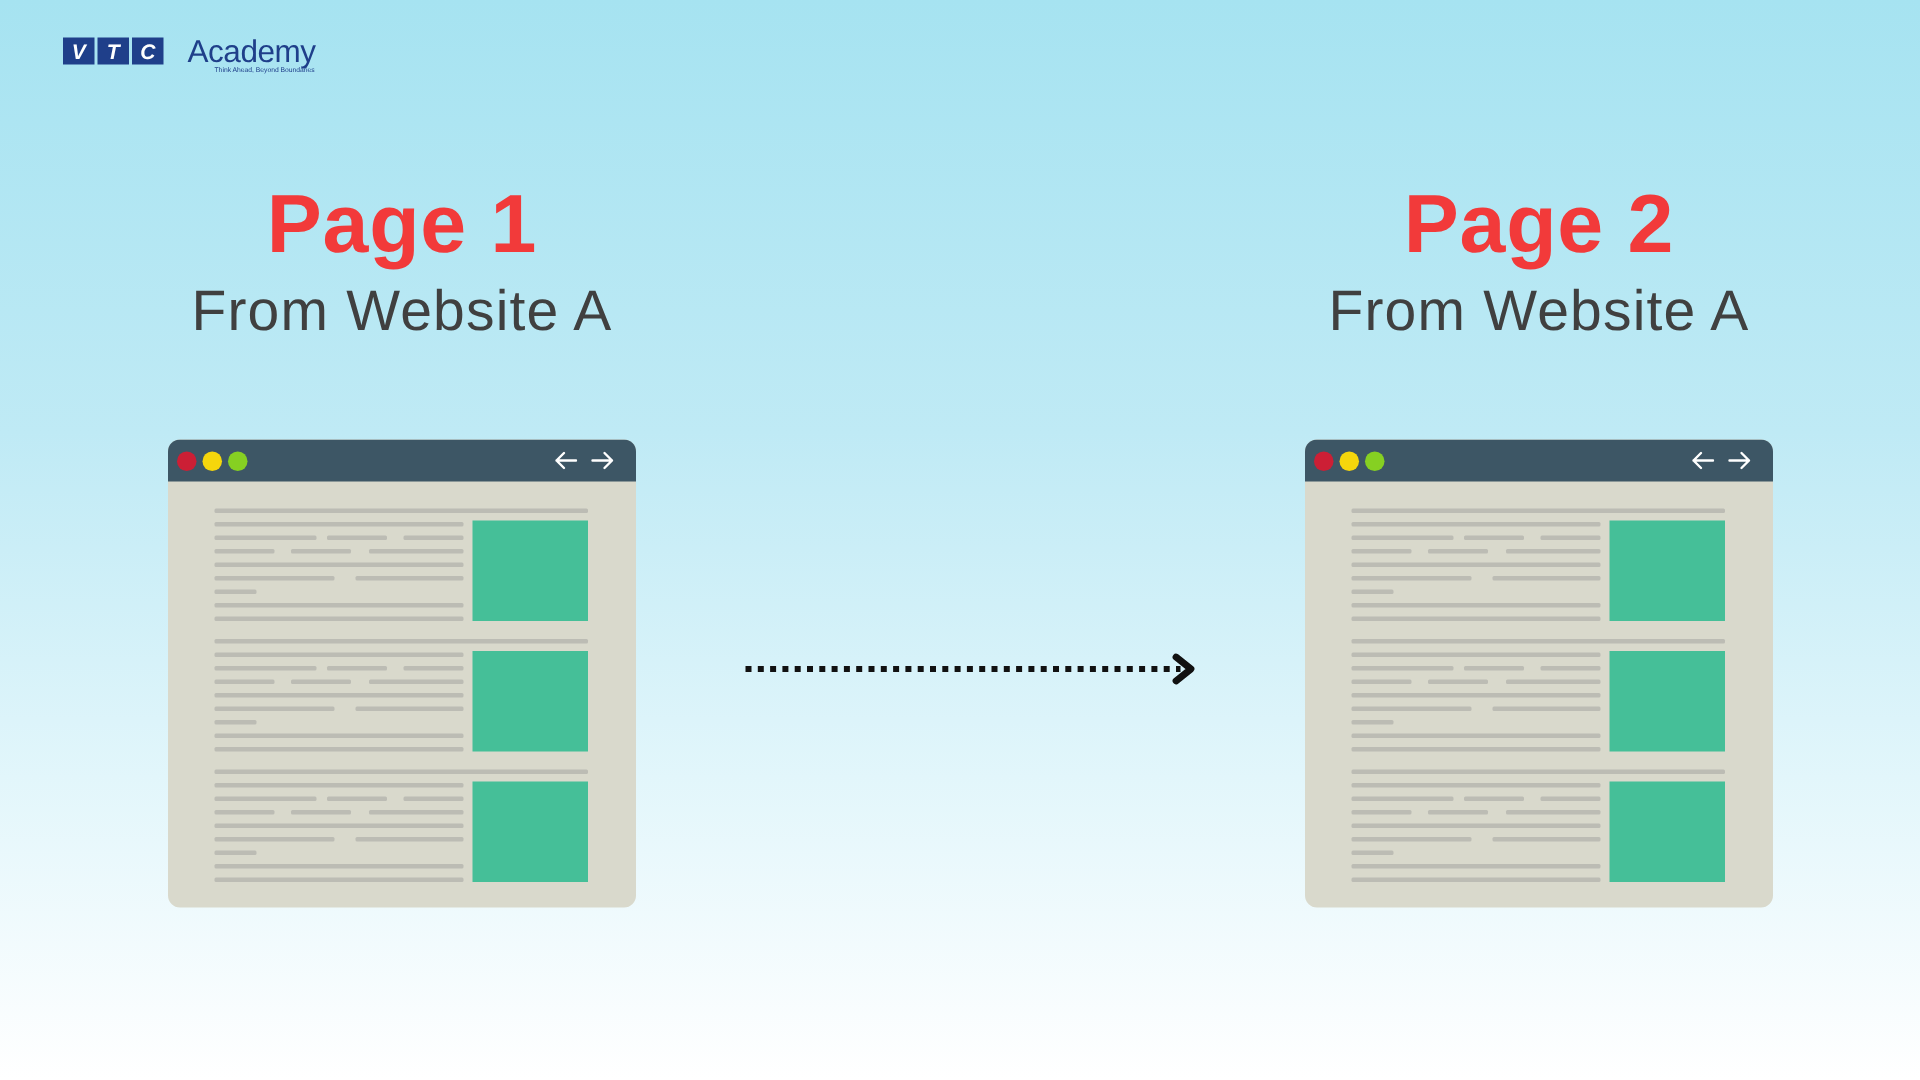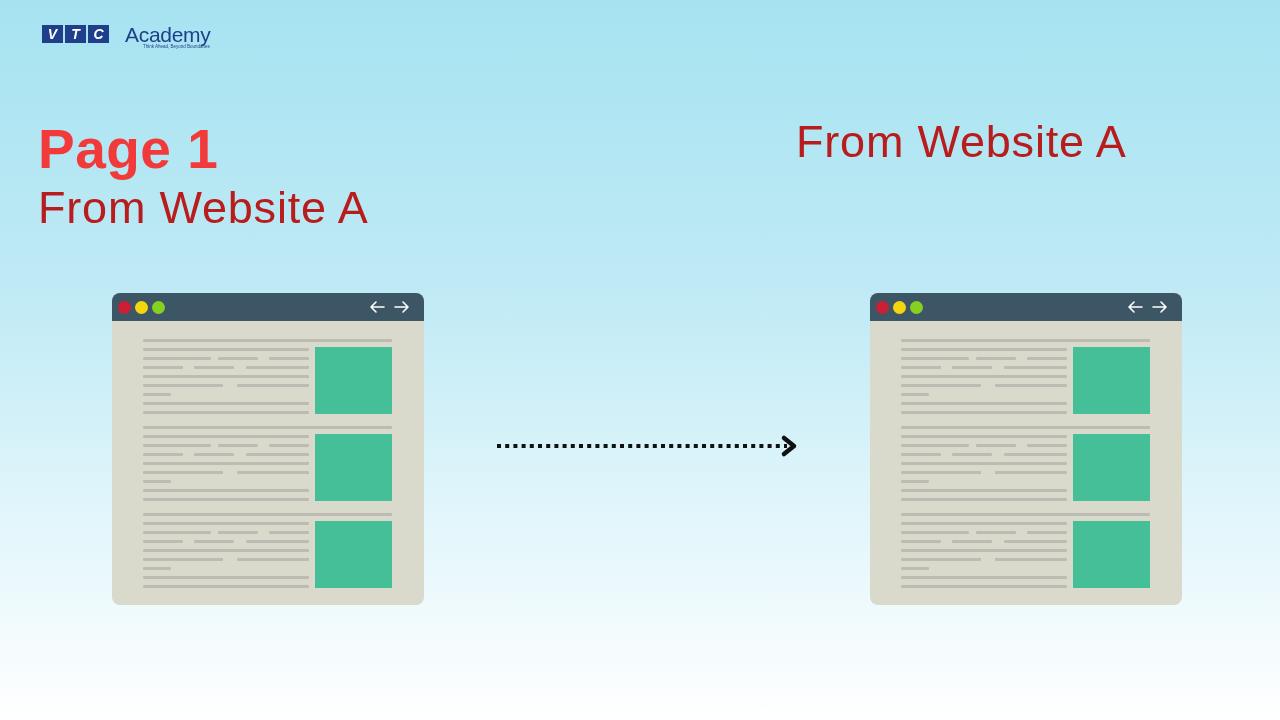--- a/index.html
+++ b/index.html
@@ -15,28 +15,28 @@
     .logo-boxes { display: flex; gap: 2px; }
     .logo-box {
       width: 21px; height: 18px; background: #1f3f8a; color: #ffffff;
       font-weight: bold; font-style: italic; font-size: 14px; line-height: 18px; text-align: center;
     }
     .logo-right { margin-left: 16px; display: flex; flex-direction: column; }
     .logo-word { color: #1f3f8a; font-size: 21px; line-height: 19px; letter-spacing: -0.3px; }
     .logo-tag { color: #1f3f8a; font-size: 4.5px; line-height: 6px; margin-left: 18px; white-space: nowrap; }
 
     
-    .title-block { position: absolute; width: 460px; text-align: left; }
+    .title-block { position: absolute; width: 460px; text-align: center; }
     .title-block.left { left: 38px; top: 116px; }
     .title-block.right { left: 796px; top: 116px; }
     .page-title {
       color: #f23a3a; font-weight: bold; font-size: 55px; line-height: 66px; letter-spacing: 0.5px;
     }
     .page-subtitle {
-      color: #b91c1c; font-size: 45px; line-height: 52px; letter-spacing: 0.8px;
+      color: #404040; font-size: 38px; line-height: 52px; letter-spacing: 0.8px;
     }
 
     
     .link-label {
       position: absolute; left: 486px; top: 318px; width: 380px; text-align: center;
       color: #0a4faf; font-weight: bold; font-size: 46px; line-height: 56px; letter-spacing: 0.5px;
     }
     .arrow { position: absolute; left: 495px; top: 434px; width: 306px; height: 24px; }
 
     
@@ -75,20 +75,21 @@
     <div class="logo-tag">Think Ahead, Beyond Boundaries</div>
   </div>
 </div>
 
 <div class="title-block left">
   <div class="page-title">Page 1</div>
   <div class="page-subtitle">From Website A</div>
 </div>
 
 <div class="title-block right">
+  <div class="page-title">Page 2</div>
   <div class="page-subtitle">From Website A</div>
 </div>
 
 <div class="link-label">
 </div>
 <svg class="arrow" viewBox="0 0 306 24">
   <line x1="2" y1="12" x2="292" y2="12" stroke="#111111" stroke-width="4" stroke-dasharray="4 4.2"></line>
   <polyline points="289,4 299,12 289,20" fill="none" stroke="#111111" stroke-width="4.5" stroke-linecap="round" stroke-linejoin="round"></polyline>
 </svg>
 

